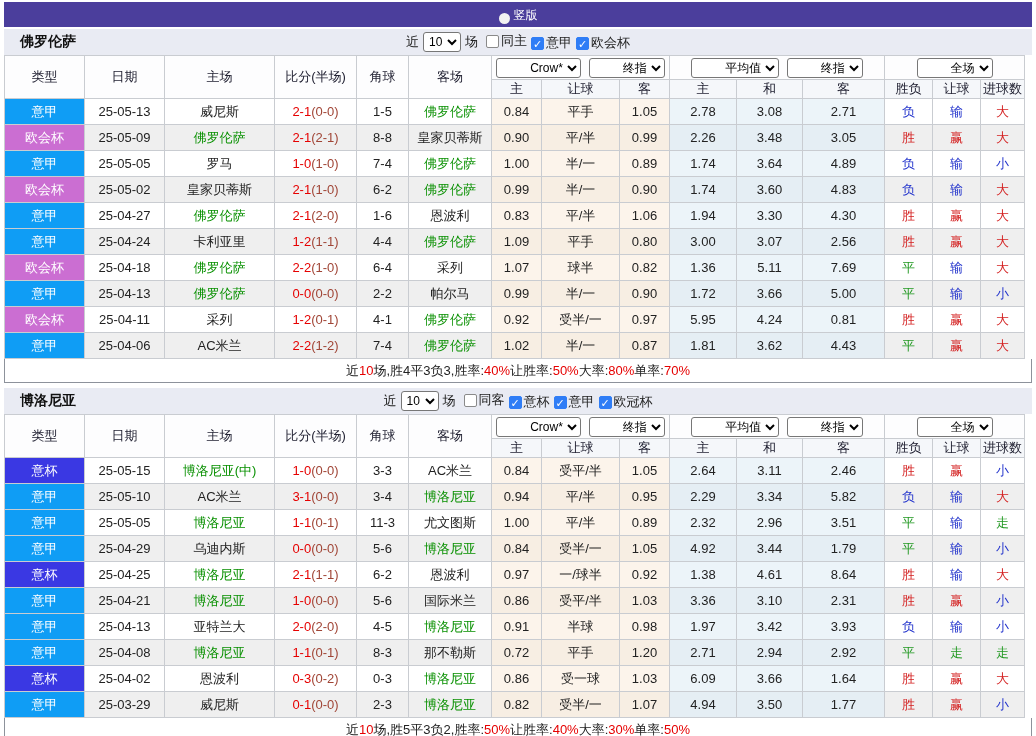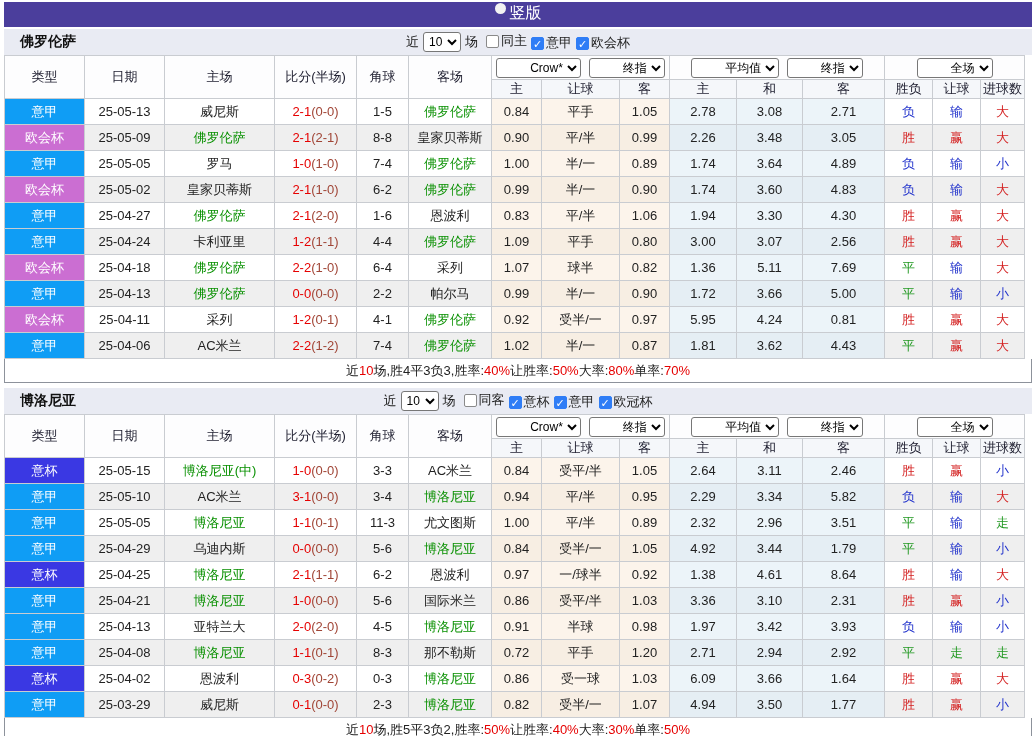--- a/index.html
+++ b/index.html
@@ -2,21 +2,21 @@
 <html><head>
 <meta charset="utf-8">
 <style>
   html,body{margin:0;padding:0;background:#fff;}
   body{width:1036px;height:736px;font-family:"Liberation Sans","DejaVu Sans",sans-serif;font-size:13px;color:#222;overflow:hidden;}
   .page{padding:2px 4px 0 4px;}
 
   
   .titlebar{height:25px;background:#4b3e9c;display:flex;align-items:center;justify-content:center;gap:5px;color:#fff;flex-direction:column;}
   .titlebar .title{font-weight:bold;font-size:14px;letter-spacing:1px;}
-  .radio-label{display:inline-flex;align-items:flex-start;gap:4px;font-size:16px;cursor:default;}
+  .radio-label{display:inline-flex;align-items:flex-end;gap:4px;font-size:12px;cursor:default;}
   .radio{width:11px;height:11px;border-radius:50%;box-sizing:border-box;display:inline-block;}
   .radio.sel{background:#f2f2f2;}
   .radio.unsel{background:#fff;border:2px solid #3b8af0;width:12px;height:12px;}
 
   
   .section-head{height:26px;background:#e9ebf3;position:relative;display:flex;align-items:center;margin-top:2px;}
   .team{position:absolute;left:16px;font-weight:bold;font-size:14px;color:#111;}
   .filters{margin:0 auto;display:flex;align-items:center;gap:4px;font-size:13px;color:#222;}
   .filters label{display:inline-flex;align-items:center;margin-left:4px;}
 

